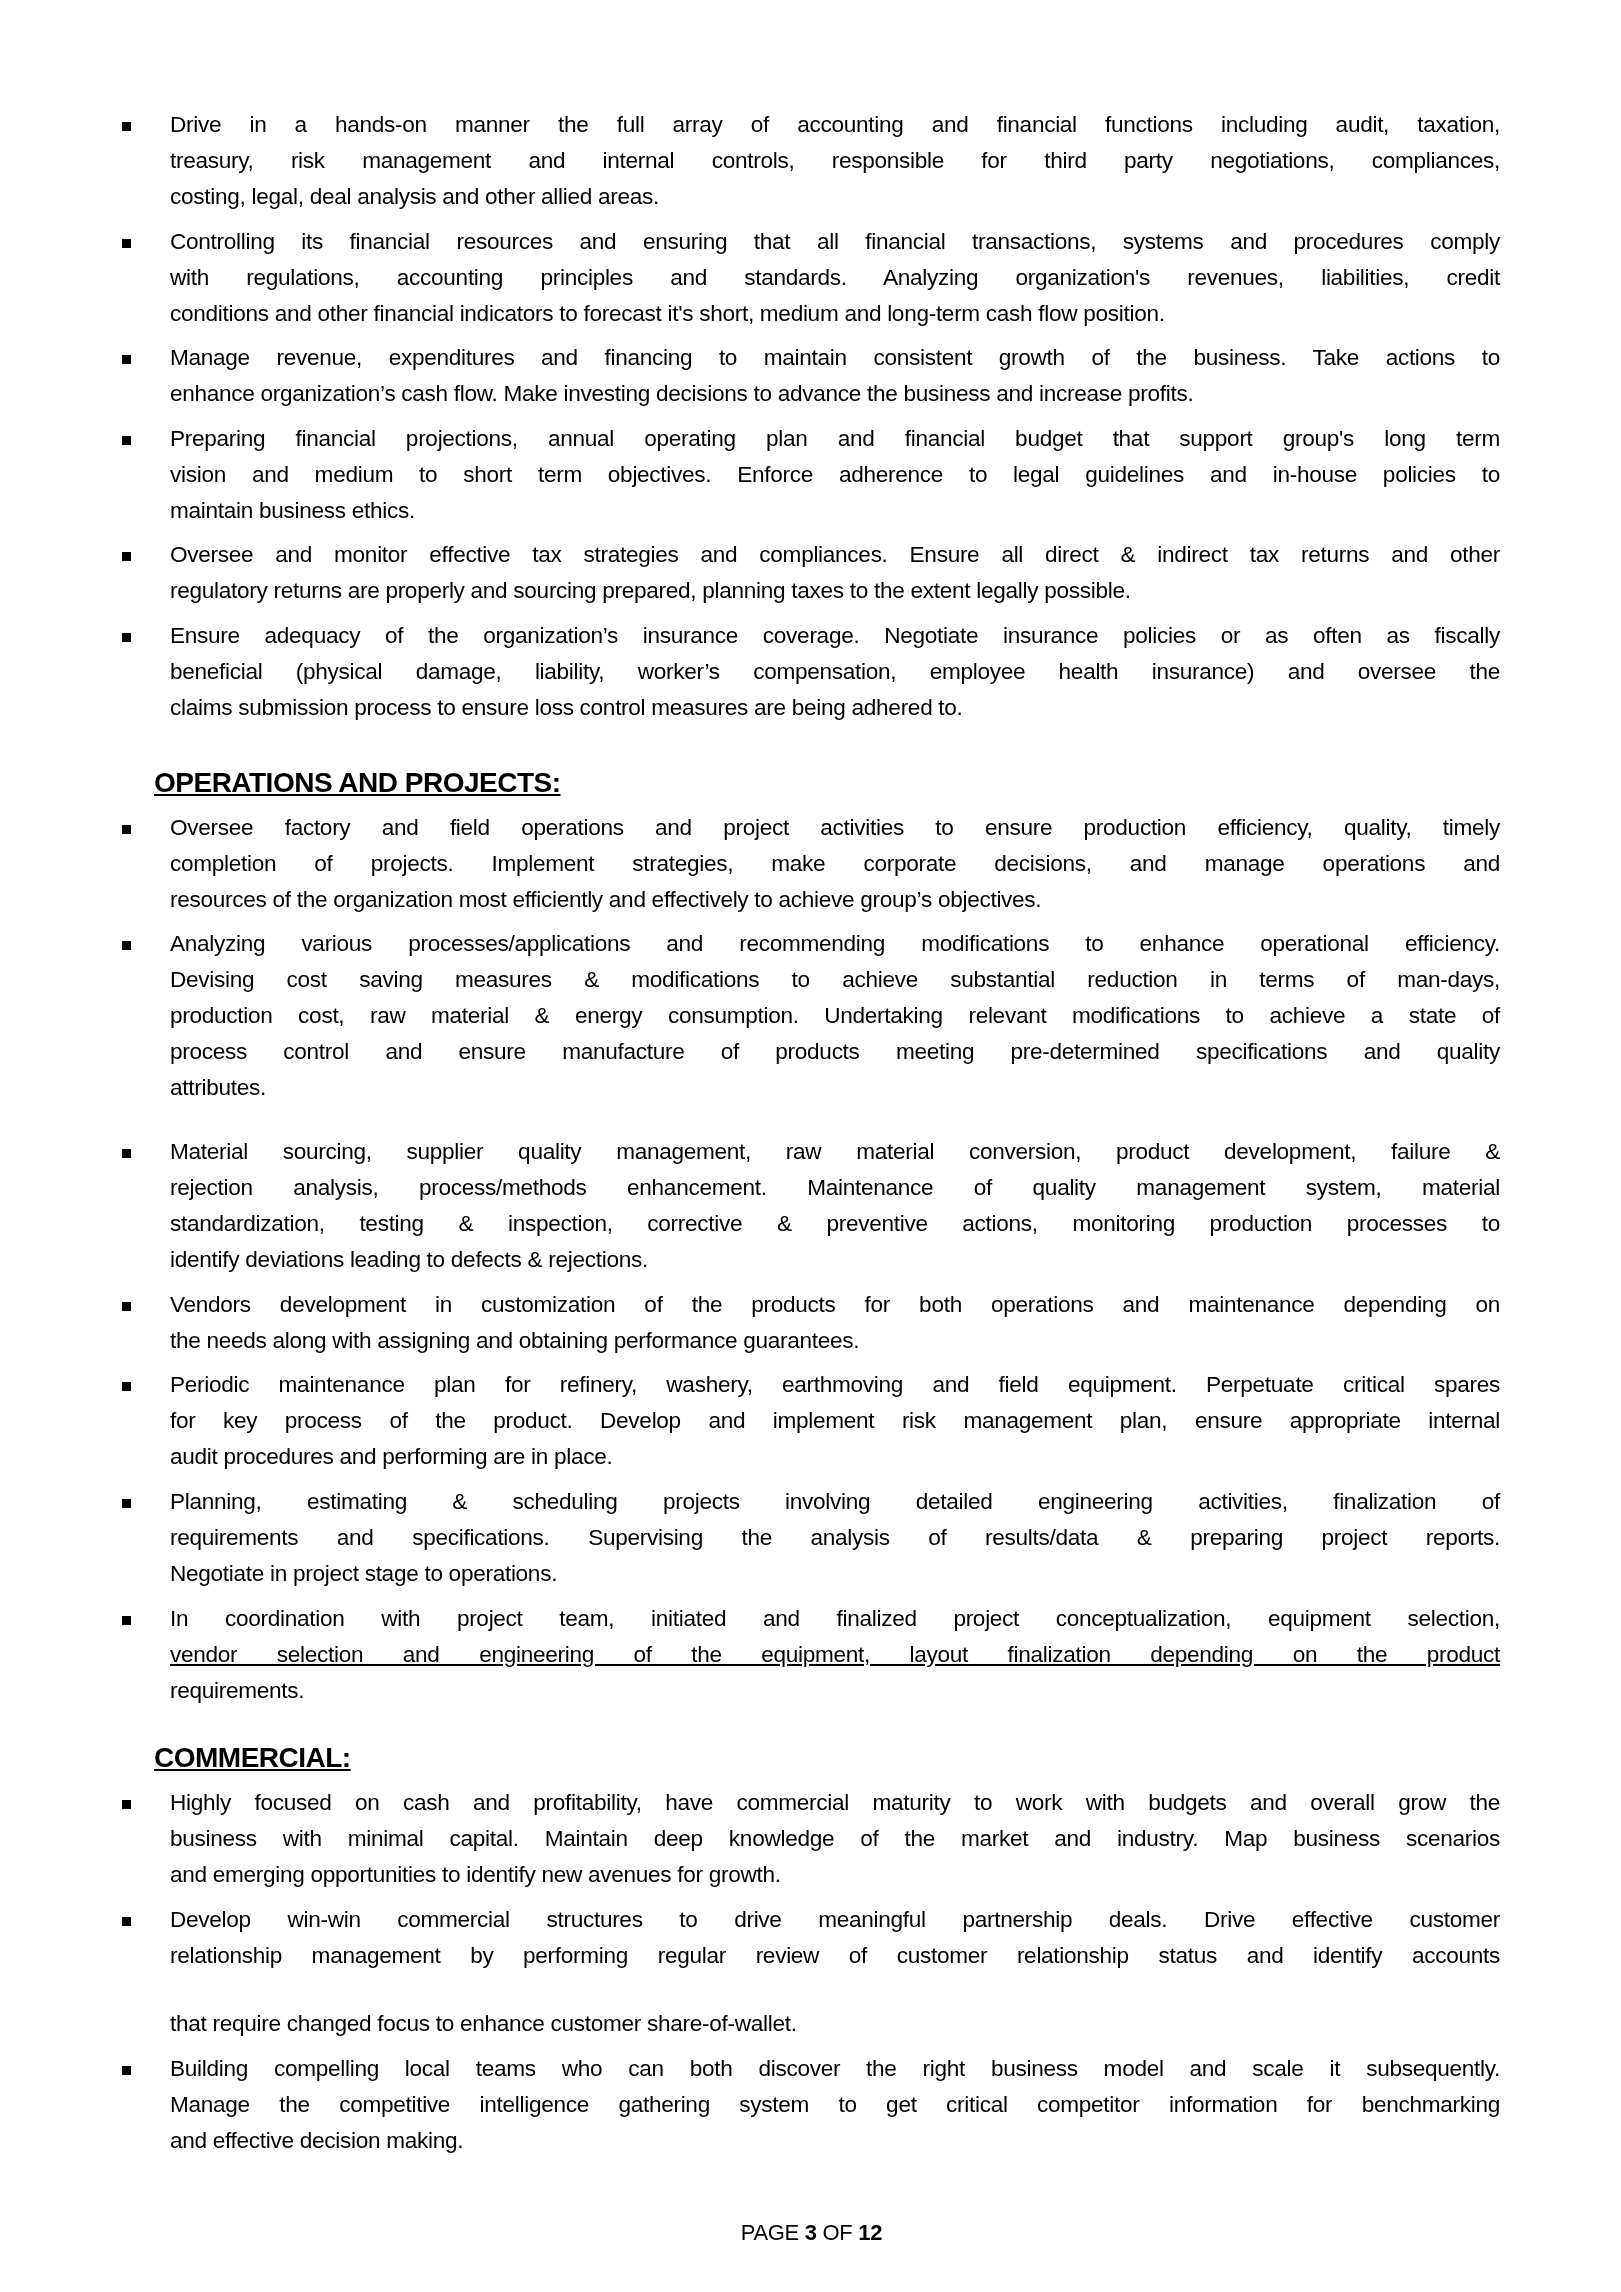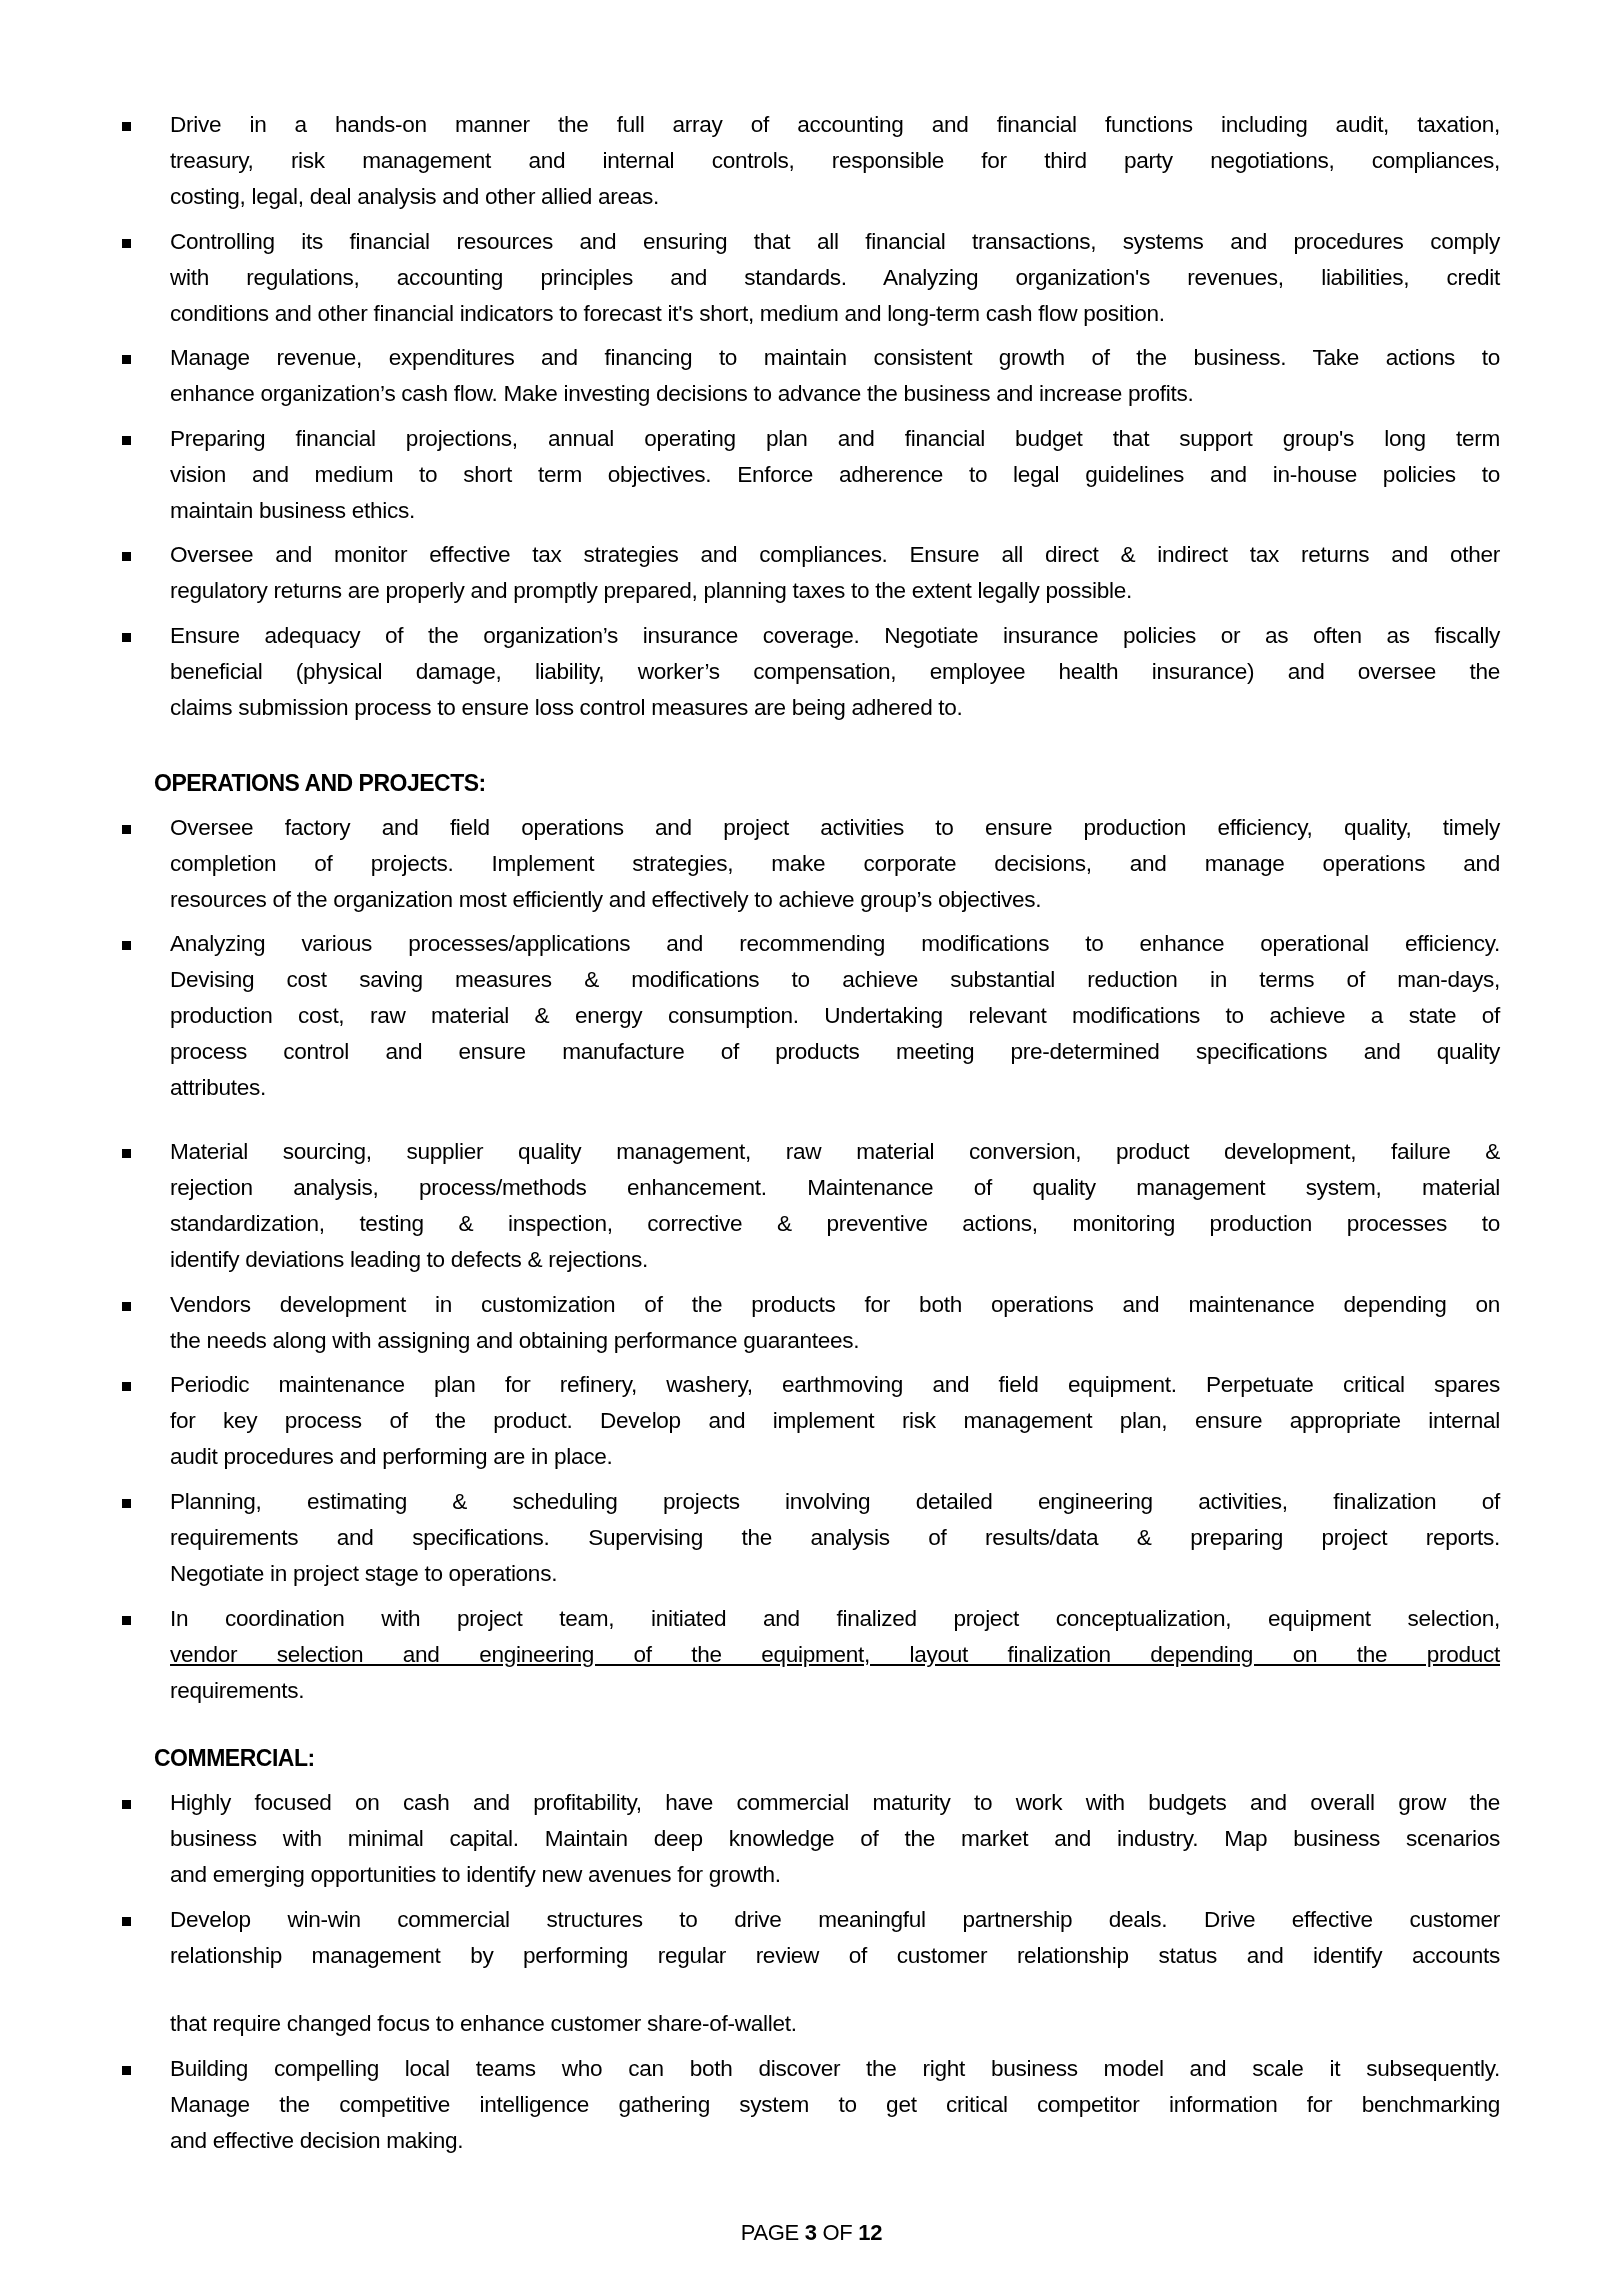--- a/index.html
+++ b/index.html
@@ -5,22 +5,22 @@
   html, body { margin: 0; padding: 0; background: #ffffff; }
   body { width: 1621px; height: 2293px; position: relative; overflow: hidden;
          font-family: "Liberation Sans", sans-serif; color: #000000; }
   .page { position: absolute; left: 0; top: 0; width: 1621px; height: 2013px; background: #ffffff; }
   .content { position: absolute; left: 170px; top: 107px; width: 1330px; }
   .bullet-item { position: relative; margin-bottom: 8.6px; }
   .bullet-mark { position: absolute; left: -48px; top: 15px; width: 9px; height: 9px; background: #000; }
   .line { display: block; font-size: 22.6px; line-height: 36px; height: 36px; white-space: nowrap;
           text-align: justify; text-align-last: justify; overflow: visible; letter-spacing: -0.3px; word-spacing: 0px; }
   .line.last { text-align: left; text-align-last: left; }
-  .section-heading { font-weight: bold; font-size: 23px; line-height: 36px; height: 36px;
-                     margin-left: -16px; letter-spacing: -0.5px; }
+  .section-heading { font-weight: bold; font-size: 28px; line-height: 36px; height: 36px;
+                     margin-left: -16px; letter-spacing: -0.5px; text-decoration: underline; }
   .section-heading.ops { margin-top: 39px; margin-bottom: 8.6px; }
   .section-heading.com { margin-top: 31px; margin-bottom: 9.9px; }
   .footer { position: absolute; left: 0; width: 1621px; top: 2219px; text-align: center;
             font-size: 22px; line-height: 27px; letter-spacing: -0.3px; }
   .footer b { font-weight: bold; }
   .footer-inner { display: inline-block; margin-left: 1.8px; }
 </style>
 </head>
 <body>
 
@@ -46,21 +46,21 @@
         </div>
         <div class="bullet-item">
           <span class="bullet-mark"></span>
           <span class="line" style="white-space: normal; width: 1330px;">Preparing financial projections, annual operating plan and financial budget that support group's long term</span>
           <span class="line" style="white-space: normal; width: 1330px;">vision and medium to short term objectives. Enforce adherence to legal guidelines and in-house policies to</span>
           <span class="line last" style="white-space: nowrap;">maintain business ethics.</span>
         </div>
         <div class="bullet-item">
           <span class="bullet-mark"></span>
           <span class="line" style="white-space: normal; width: 1330px;">Oversee and monitor effective tax strategies and compliances. Ensure all direct &amp; indirect tax returns and other</span>
-          <span class="line last" style="white-space: nowrap;">regulatory returns are properly and promptly prepared, planning taxes to the extent legally possible.</span>
+          <span class="line last" style="white-space: nowrap;">regulatory returns are properly and sourcing prepared, planning taxes to the extent legally possible.</span>
         </div>
         <div class="bullet-item">
           <span class="bullet-mark"></span>
           <span class="line" style="white-space: normal; width: 1330px;">Ensure adequacy of the organization’s insurance coverage. Negotiate insurance policies or as often as fiscally</span>
           <span class="line" style="white-space: normal; width: 1330px;">beneficial (physical damage, liability, worker’s compensation, employee health insurance) and oversee the</span>
           <span class="line last" style="white-space: nowrap;">claims submission process to ensure loss control measures are being adhered to.</span>
         </div>
       </div>
       <div>
         <div class="section-heading ops">OPERATIONS AND PROJECTS:</div>

